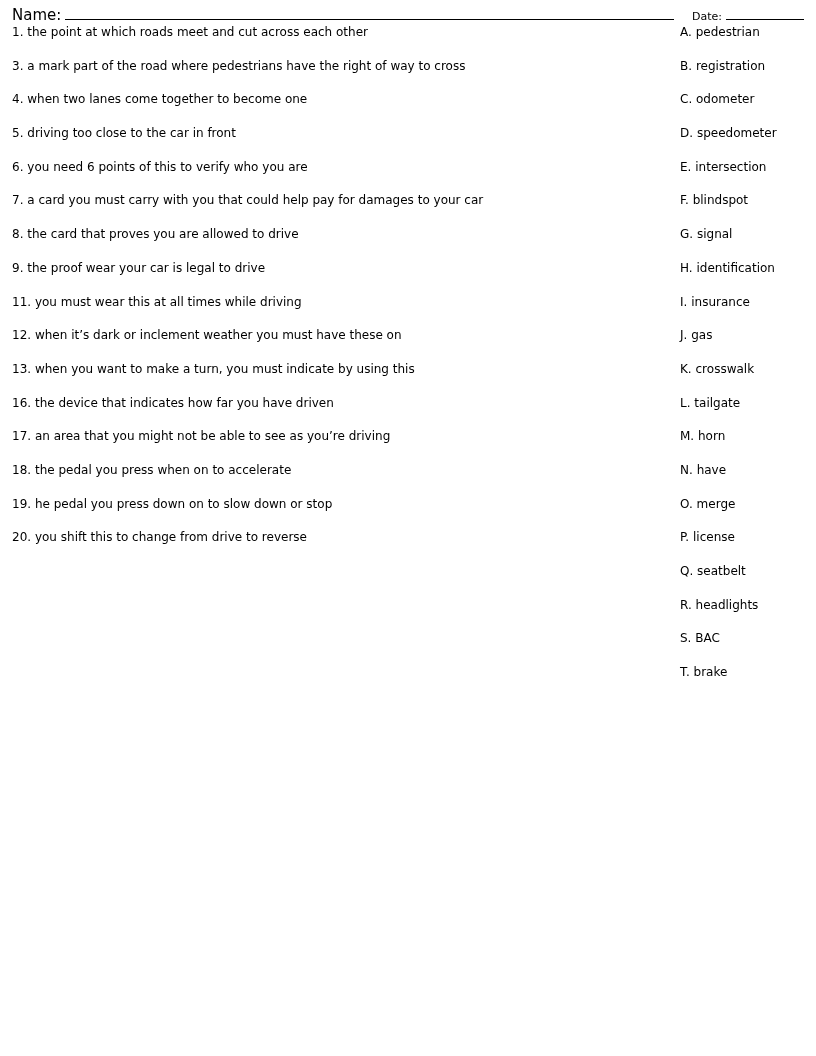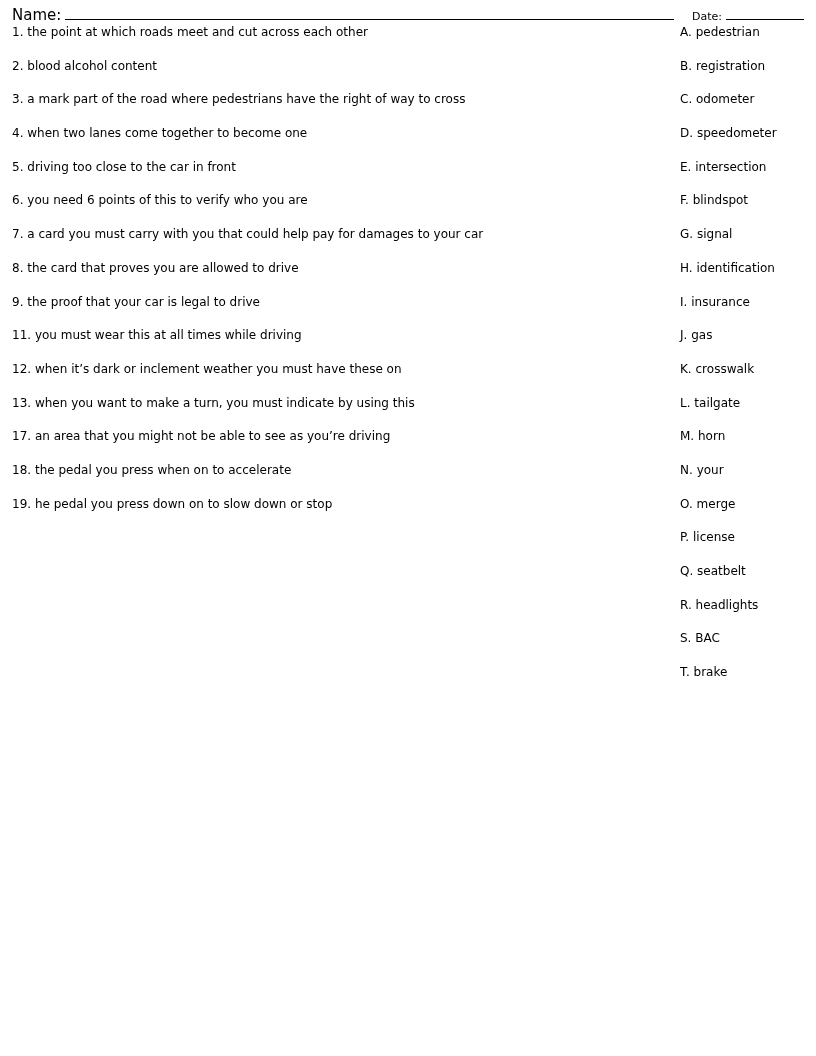--- a/index.html
+++ b/index.html
@@ -92,51 +92,52 @@
     <span class="header-line"></span>
     <span class="date-label">Date:</span>
     <span class="date-line"></span>
   </div>
 
 
   <div class="content">
 
     <div class="clues">
       <div class="clue-item"><span class="clue-num">1.</span> <span>the point at which roads meet and cut across each other</span></div>
-      <div class="clue-item"><span class="clue-num">2.</span> <span>blood alcohol content</span></div>
       <div class="clue-item"><span class="clue-num">3.</span> <span>a mark part of the road where pedestrians have the right of way to cross</span></div>
       <div class="clue-item"><span class="clue-num">4.</span> <span>when two lanes come together to become one</span></div>
       <div class="clue-item"><span class="clue-num">5.</span> <span>driving too close to the car in front</span></div>
       <div class="clue-item"><span class="clue-num">6.</span> <span>you need 6 points of this to verify who you are</span></div>
       <div class="clue-item"><span class="clue-num">7.</span> <span>a card you must carry with you that could help pay for damages to your car</span></div>
       <div class="clue-item"><span class="clue-num">8.</span> <span>the card that proves you are allowed to drive</span></div>
-      <div class="clue-item"><span class="clue-num">9.</span> <span>the proof that your car is legal to drive</span></div>
+      <div class="clue-item"><span class="clue-num">9.</span> <span>the proof wear your car is legal to drive</span></div>
       <div class="clue-item"><span class="clue-num">11.</span> <span>you must wear this at all times while driving</span></div>
       <div class="clue-item"><span class="clue-num">12.</span> <span>when it’s dark or inclement weather you must have these on</span></div>
       <div class="clue-item"><span class="clue-num">13.</span> <span>when you want to make a turn, you must indicate by using this</span></div>
+      <div class="clue-item"><span class="clue-num">16.</span> <span>the device that indicates how far you have driven</span></div>
       <div class="clue-item"><span class="clue-num">17.</span> <span>an area that you might not be able to see as you’re driving</span></div>
       <div class="clue-item"><span class="clue-num">18.</span> <span>the pedal you press when on to accelerate</span></div>
       <div class="clue-item"><span class="clue-num">19.</span> <span>he pedal you press down on to slow down or stop</span></div>
+      <div class="clue-item"><span class="clue-num">20.</span> <span>you shift this to change from drive to reverse</span></div>
     </div>
 
     <div class="answers">
       <div class="answer-item"><span class="answer-letter">A.</span> <span>pedestrian</span></div>
       <div class="answer-item"><span class="answer-letter">B.</span> <span>registration</span></div>
       <div class="answer-item"><span class="answer-letter">C.</span> <span>odometer</span></div>
       <div class="answer-item"><span class="answer-letter">D.</span> <span>speedometer</span></div>
       <div class="answer-item"><span class="answer-letter">E.</span> <span>intersection</span></div>
       <div class="answer-item"><span class="answer-letter">F.</span> <span>blindspot</span></div>
       <div class="answer-item"><span class="answer-letter">G.</span> <span>signal</span></div>
       <div class="answer-item"><span class="answer-letter">H.</span> <span>identification</span></div>
       <div class="answer-item"><span class="answer-letter">I.</span> <span>insurance</span></div>
       <div class="answer-item"><span class="answer-letter">J.</span> <span>gas</span></div>
       <div class="answer-item"><span class="answer-letter">K.</span> <span>crosswalk</span></div>
       <div class="answer-item"><span class="answer-letter">L.</span> <span>tailgate</span></div>
       <div class="answer-item"><span class="answer-letter">M.</span> <span>horn</span></div>
-      <div class="answer-item"><span class="answer-letter">N.</span> <span>your</span></div>
+      <div class="answer-item"><span class="answer-letter">N.</span> <span>have</span></div>
       <div class="answer-item"><span class="answer-letter">O.</span> <span>merge</span></div>
       <div class="answer-item"><span class="answer-letter">P.</span> <span>license</span></div>
       <div class="answer-item"><span class="answer-letter">Q.</span> <span>seatbelt</span></div>
       <div class="answer-item"><span class="answer-letter">R.</span> <span>headlights</span></div>
       <div class="answer-item"><span class="answer-letter">S.</span> <span>BAC</span></div>
       <div class="answer-item"><span class="answer-letter">T.</span> <span>brake</span></div>
     </div>
 
   </div>
 </div>

